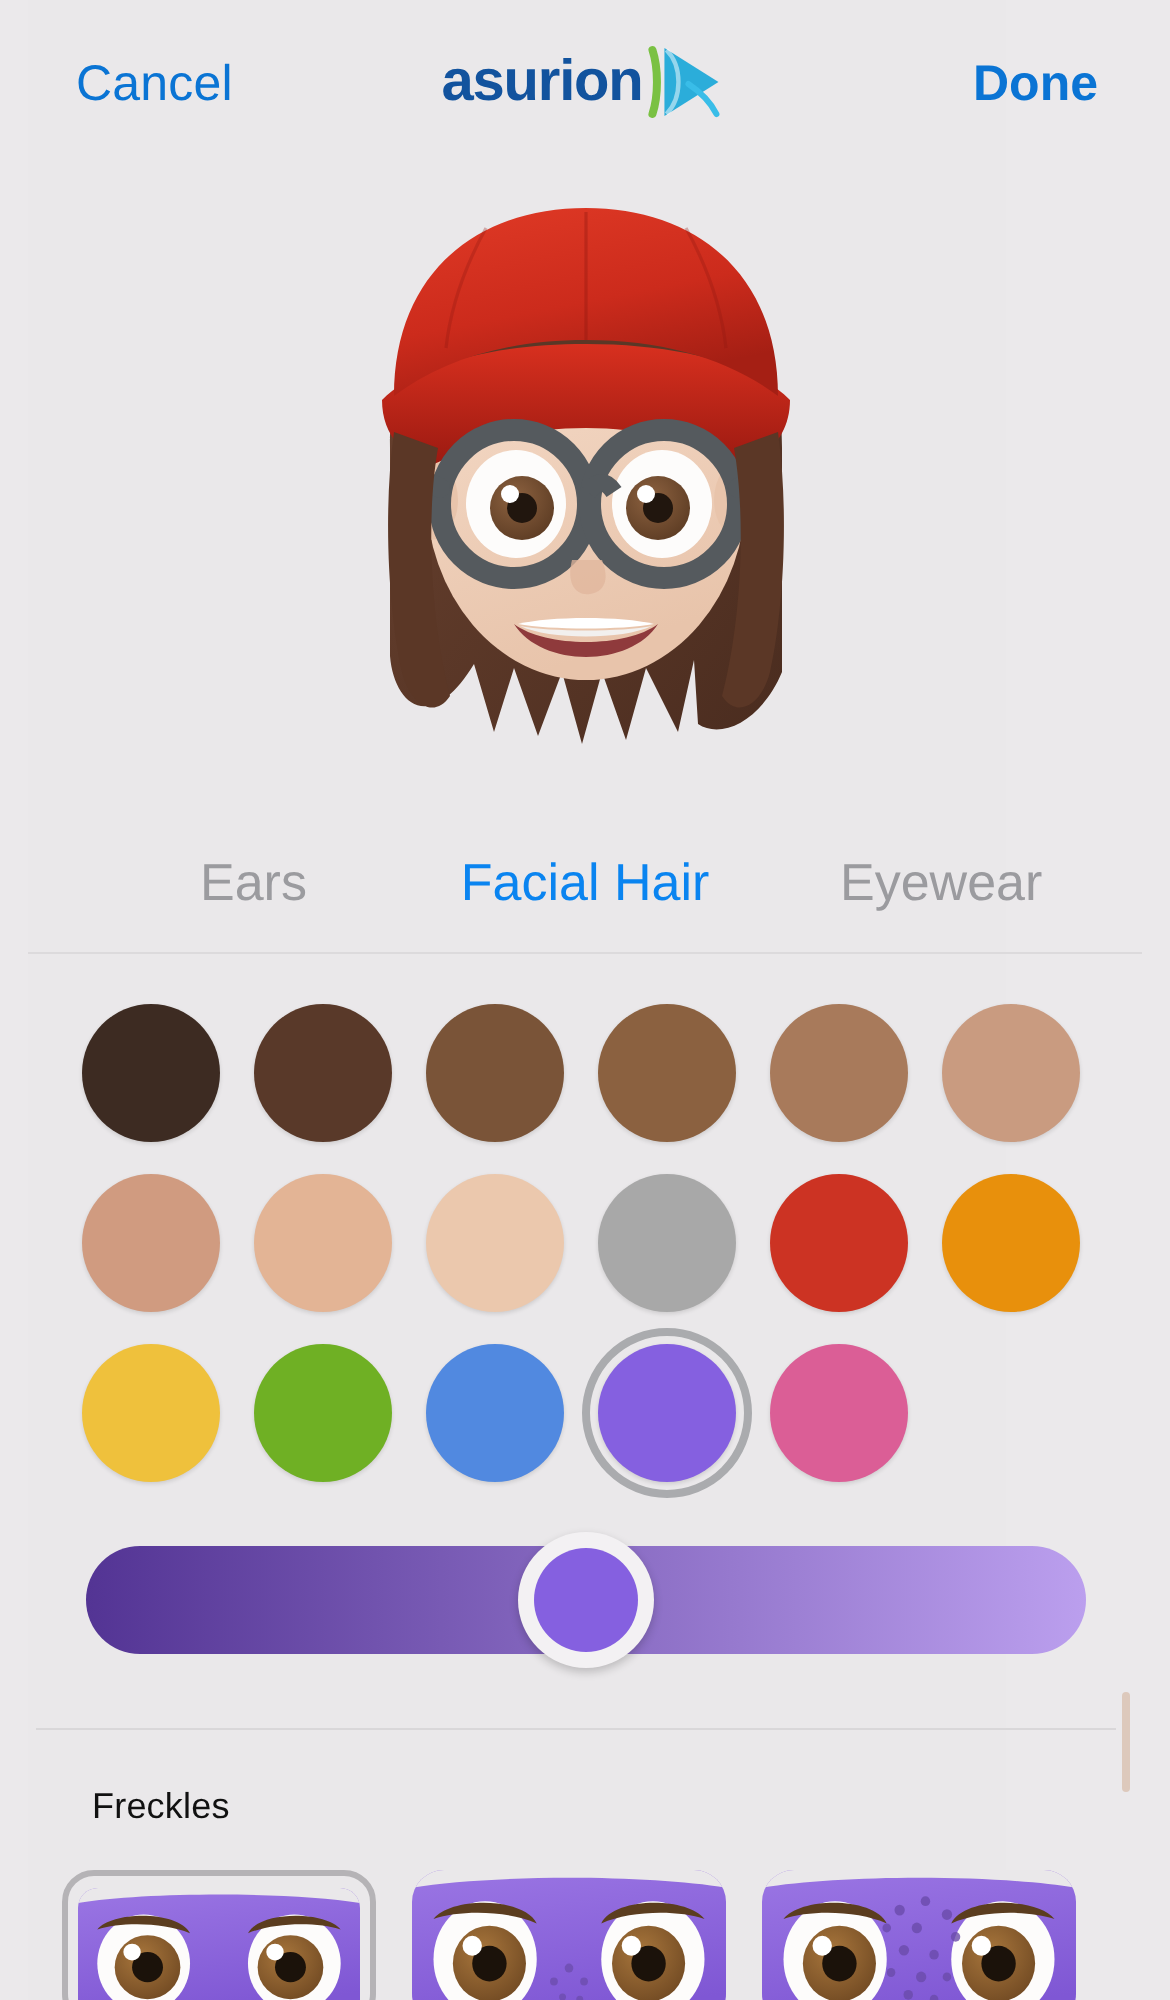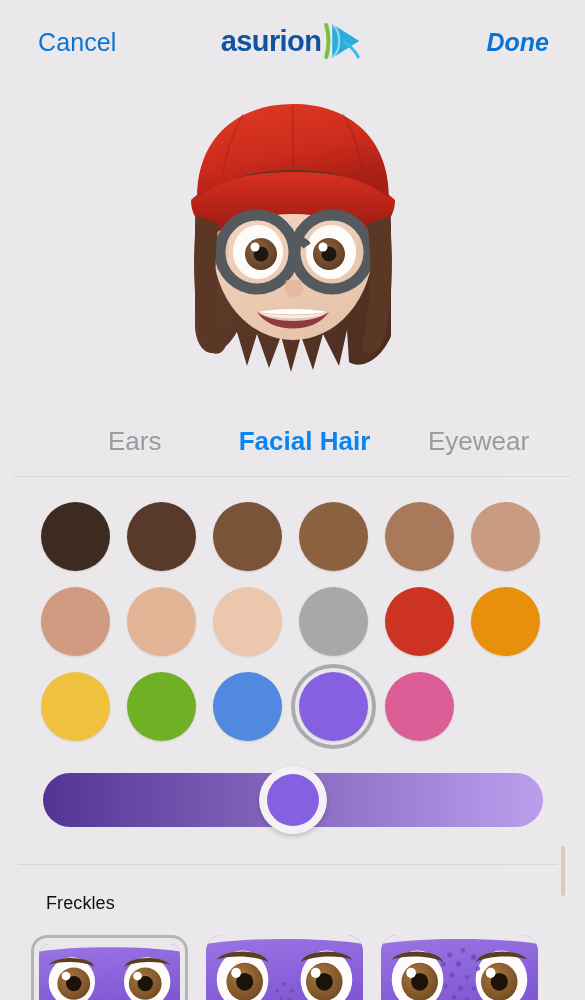--- a/index.html
+++ b/index.html
@@ -56,22 +56,22 @@
 
   
   #tabbar {
     position: absolute; left: 0; top: 412px; width: 585px; height: 58px;
     display: flex; align-items: center;
   }
   .tab {
     font-size: 26px; cursor: pointer; white-space: nowrap;
     background: none; border: none; font-family: "Liberation Sans", sans-serif;
   }
-  .tab.inactive { color: #9b9b9f; margin-left: 8px; }
-  .tab.active { color: #0a84f0; font-weight: 700; margin-left: 12px; }
+  .tab.inactive { color: #9b9b9f; }
+  .tab.active { color: #0a84f0; font-weight: 400; }
   #tab-ears { position: absolute; left: 100px; }
   #tab-facial-hair { position: absolute; left: 50%; transform: translateX(-50%); }
   #tab-eyewear { position: absolute; left: 420px; }
 
   #tab-divider {
     position: absolute; left: 14px; top: 476px; width: 557px; height: 1px;
     background: #dcdadc;
   }
 
   
@@ -164,21 +164,21 @@
       <span id="brand-wordmark" style="color: rgb(18, 83, 158);">asurion</span>
       <svg id="brand-mark" width="42" height="38" viewBox="0 0 42 38">
         <path d="M4 3 C7 12 7 26 4 35" stroke="#7ac143" stroke-width="4" fill="none" stroke-linecap="round"></path>
         <path d="M10 2 L37 19 L10 36 Z" fill="#1aa7d8" opacity="0.92"></path>
         <path d="M11 3 C19 11 19 27 11 35" stroke="#ffffff" stroke-width="2.2" fill="none" opacity="0.5"></path>
         <path d="M22 20 C28 24 33 29 36 35" stroke="#39bde8" stroke-width="3" fill="none" stroke-linecap="round"></path>
         <path d="M22 18 C28 14 33 9 36 3" stroke="#0f8fc4" stroke-width="2.4" fill="none" stroke-linecap="round" opacity="0"></path>
       </svg>
     </div>
 
-    <button id="done-btn" style="color: rgb(10, 116, 212); font-style: italic;">Done</button>
+    <button id="done-btn" style="color: rgb(10, 116, 212);">Done</button>
   </div>
 
   <div id="avatar-stage">
     <svg id="avatar" width="300" height="310" viewBox="0 0 300 310">
       <defs>
         <linearGradient id="hairG" x1="0" y1="0" x2="1" y2="1">
           <stop offset="0%" stop-color="#6b4330"></stop>
             <stop offset="100%" stop-color="#4a2c1f"></stop>
         </linearGradient>
         <linearGradient id="hatG" x1="0" y1="0" x2="0.4" y2="1">

